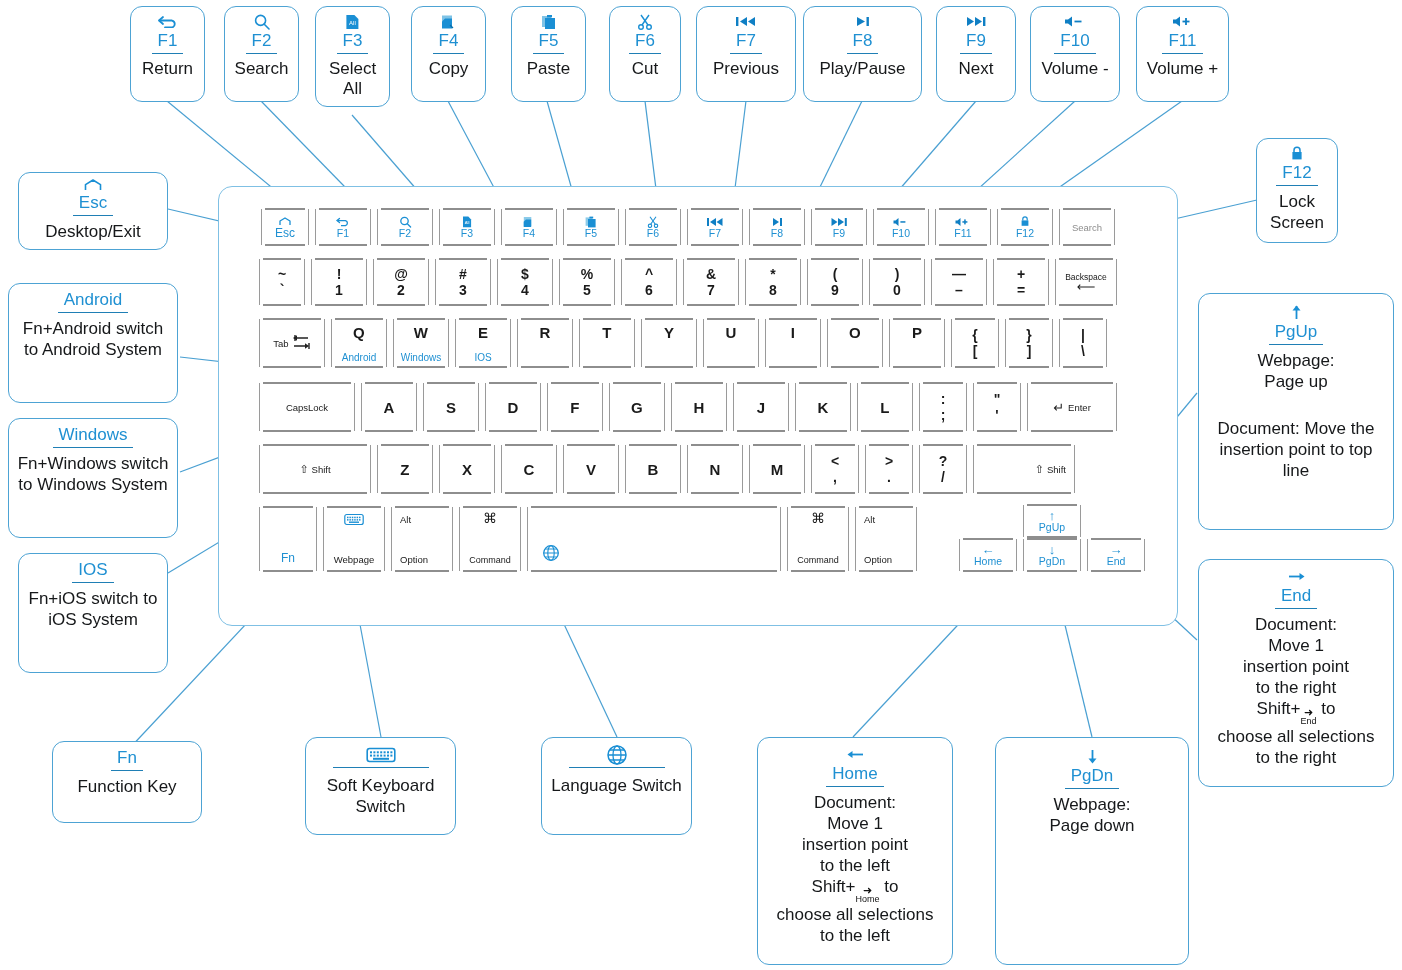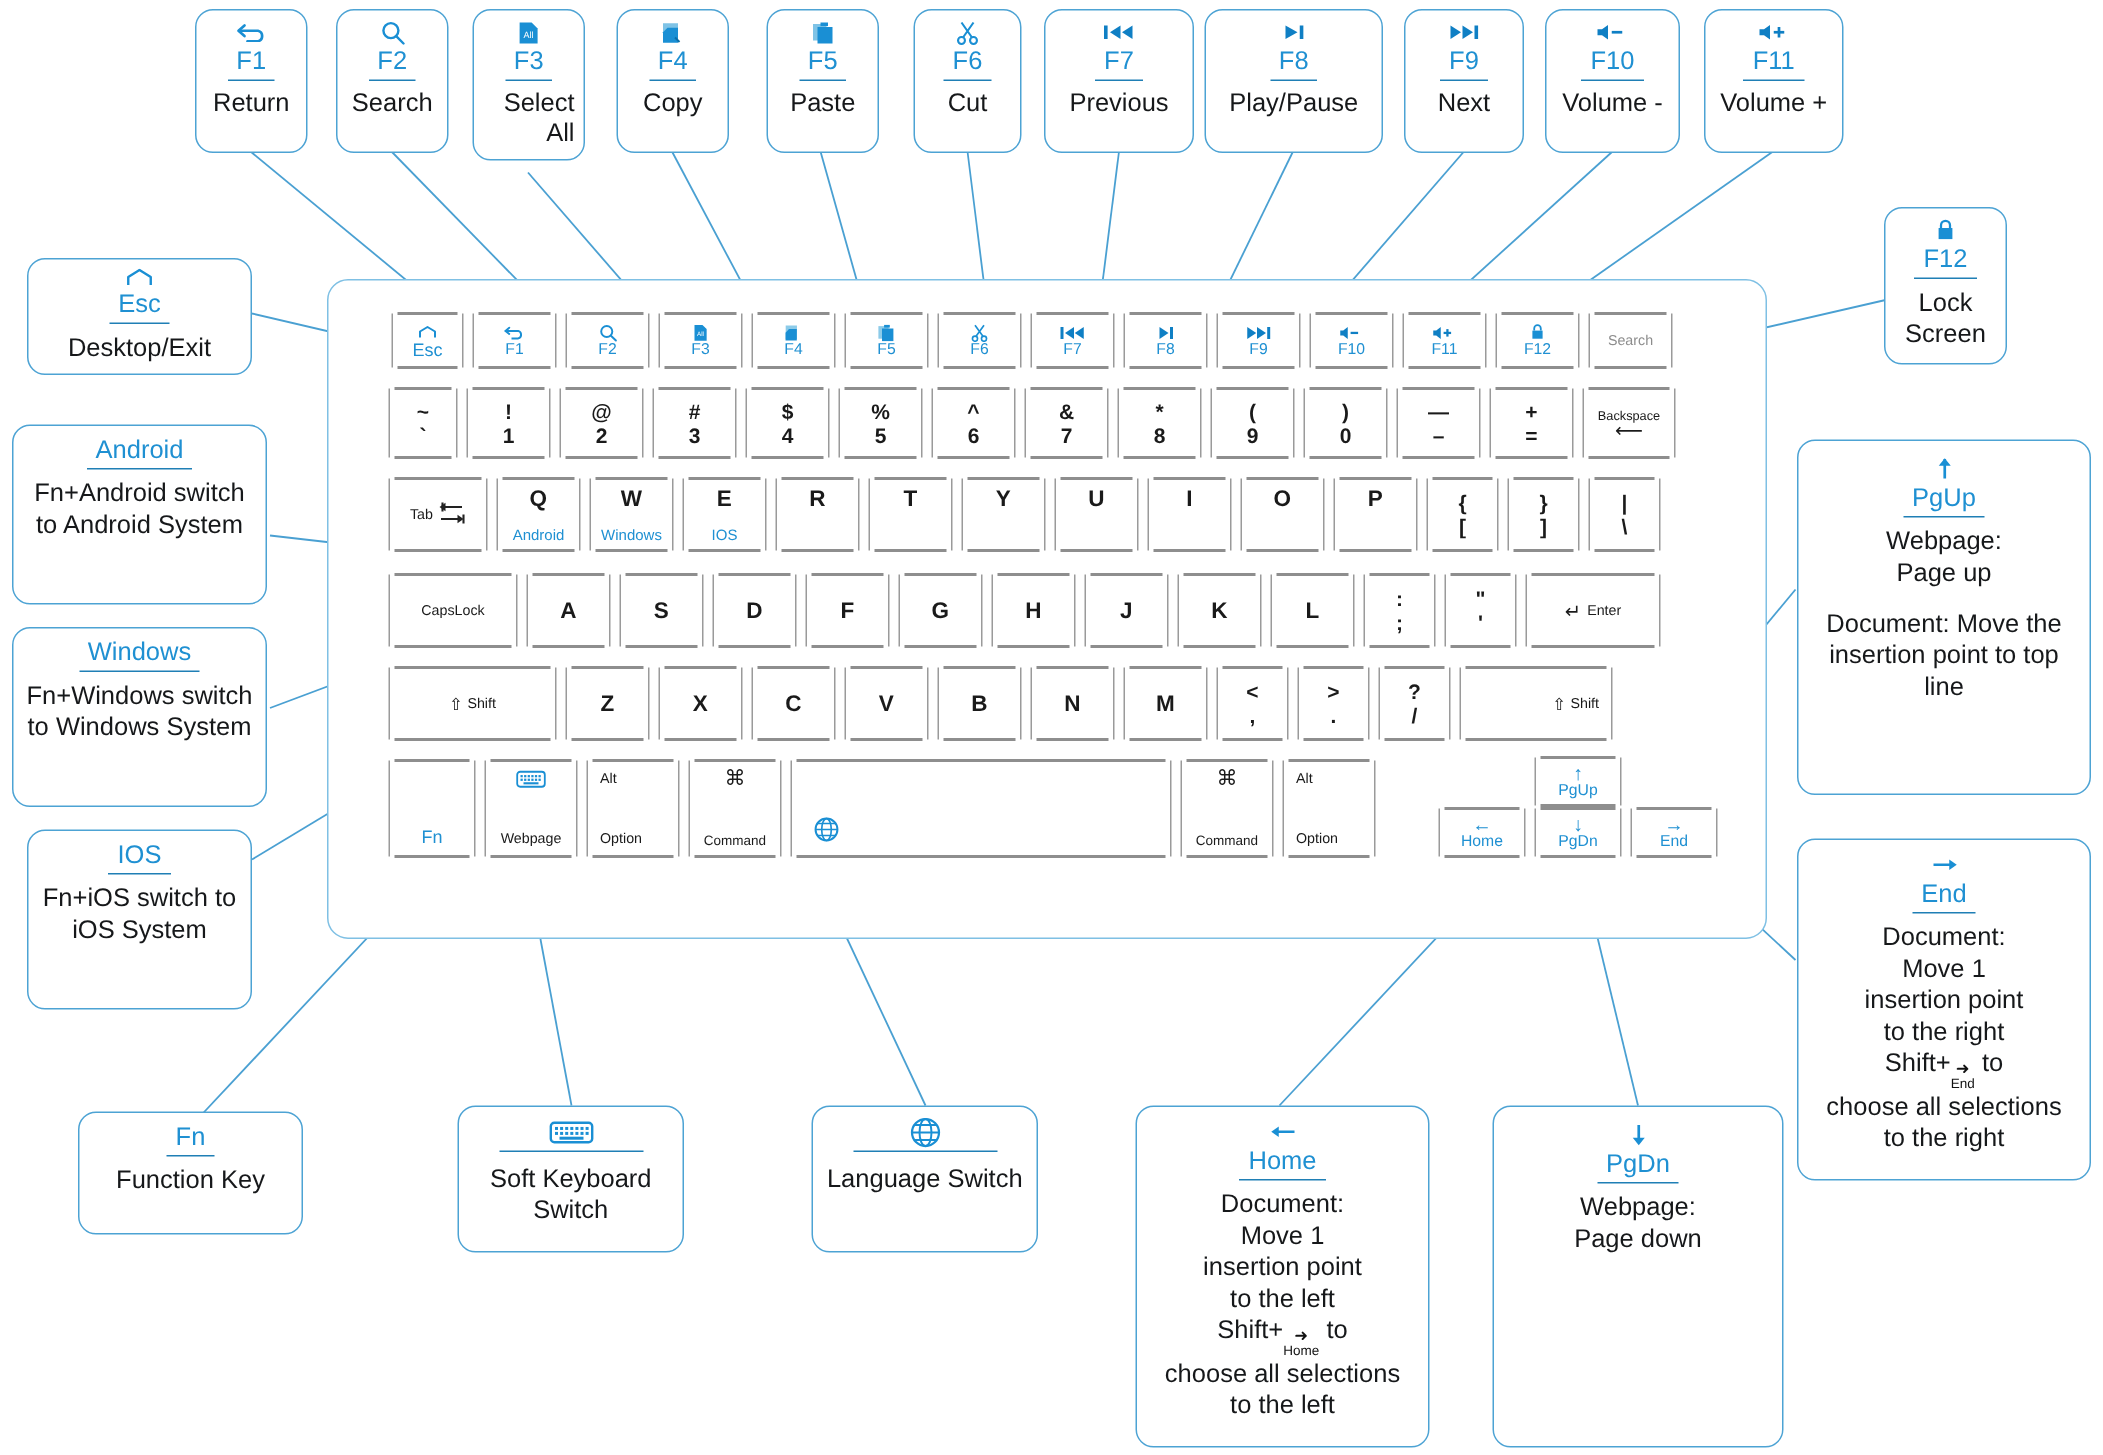--- a/index.html
+++ b/index.html
@@ -54,35 +54,35 @@
     border-bottom: 1.6px solid #1f7fb5;
     margin-bottom: 5px;
     white-space: nowrap;
   }
   .co-key.nounderline { border-bottom: none; }
   .co-desc {
     color: #16181a;
     font-size: 17px;
     line-height: 21px;
   }
-  .co-desc .para { margin-top: 13px; }
+  .co-desc .para { margin-top: 26px; }
   .co-desc .para:first-child { margin-top: 0; }
   .inline-key {
     display: inline-flex;
     flex-direction: column;
     align-items: center;
     vertical-align: -2px;
     line-height: 1;
   }
   .inline-key .ik-arrow { color:#111; font-size: 11px; line-height: 8px; }
   .inline-key .ik-lbl { font-size: 9px; line-height: 10px; color:#111; }
 
   
   .fn-callout { width: 75px; min-height: 96px; top: 6px; }
-  .fn-callout .co-desc { font-size: 17px; line-height: 20px; text-align: right; }
+  .fn-callout .co-desc { font-size: 17px; line-height: 20px; }
 
   
   #keyboard {
     position: absolute;
     left: 218px; top: 186px;
     width: 960px; height: 440px;
     border: 1.3px solid #7fc0e4;
     border-radius: 14px;
     background: #fff;
     z-index: 2;
@@ -759,21 +759,21 @@
           <span>]</span>
         </div>
       <div class="kgap"></div>
       <div class="key k-dual" style="width:48px">
           <span>|</span>
           <span>\</span>
         </div>
     </div>
 
     <div class="krow" style="top:196px; height:48px; left:40px;">
-      <div class="key" style="width:86px">
+      <div class="key" style="width:96px">
           <span class="k-small">CapsLock</span>
         </div>
       <div class="kgap"></div>
       <div class="key" style="width:56px">
           <span class="k-main">A</span>
         </div>
       <div class="kgap"></div>
       <div class="key" style="width:56px">
           <span class="k-main">S</span>
         </div>

